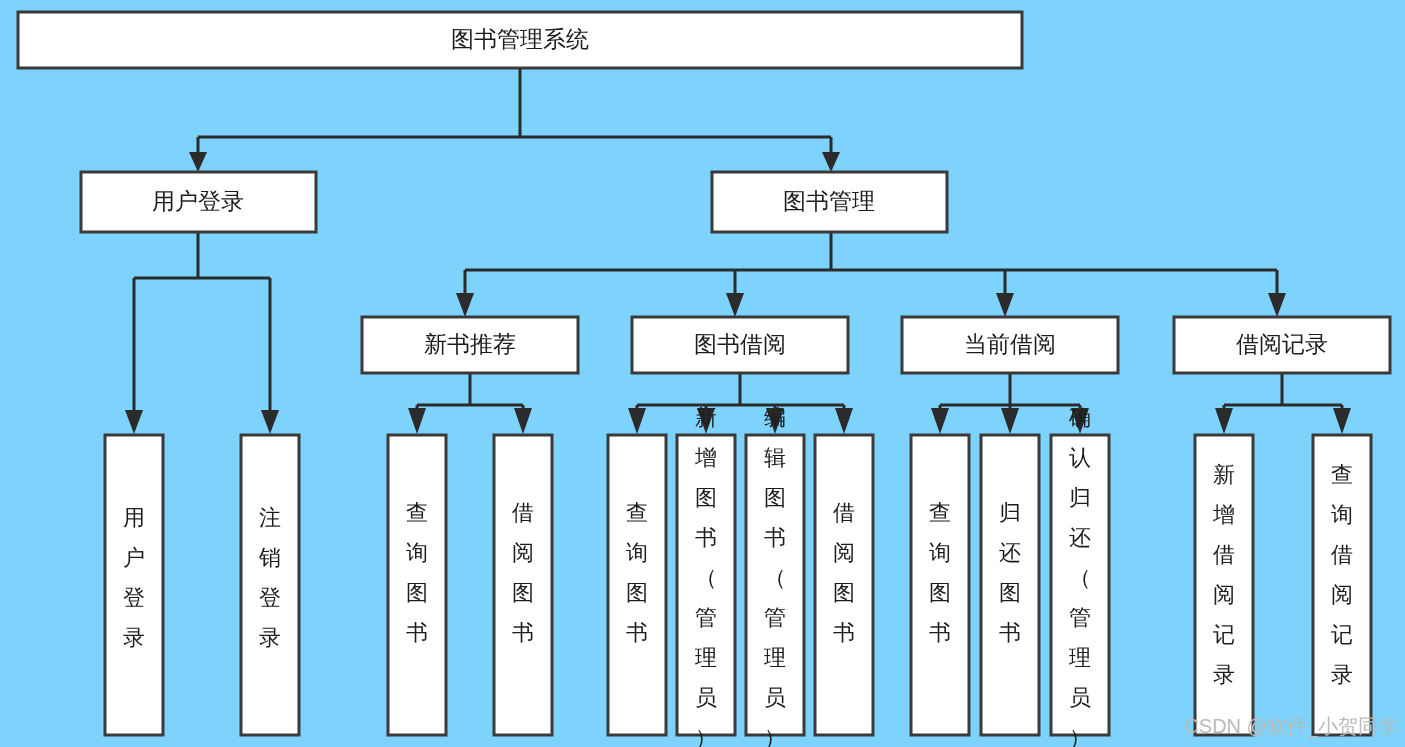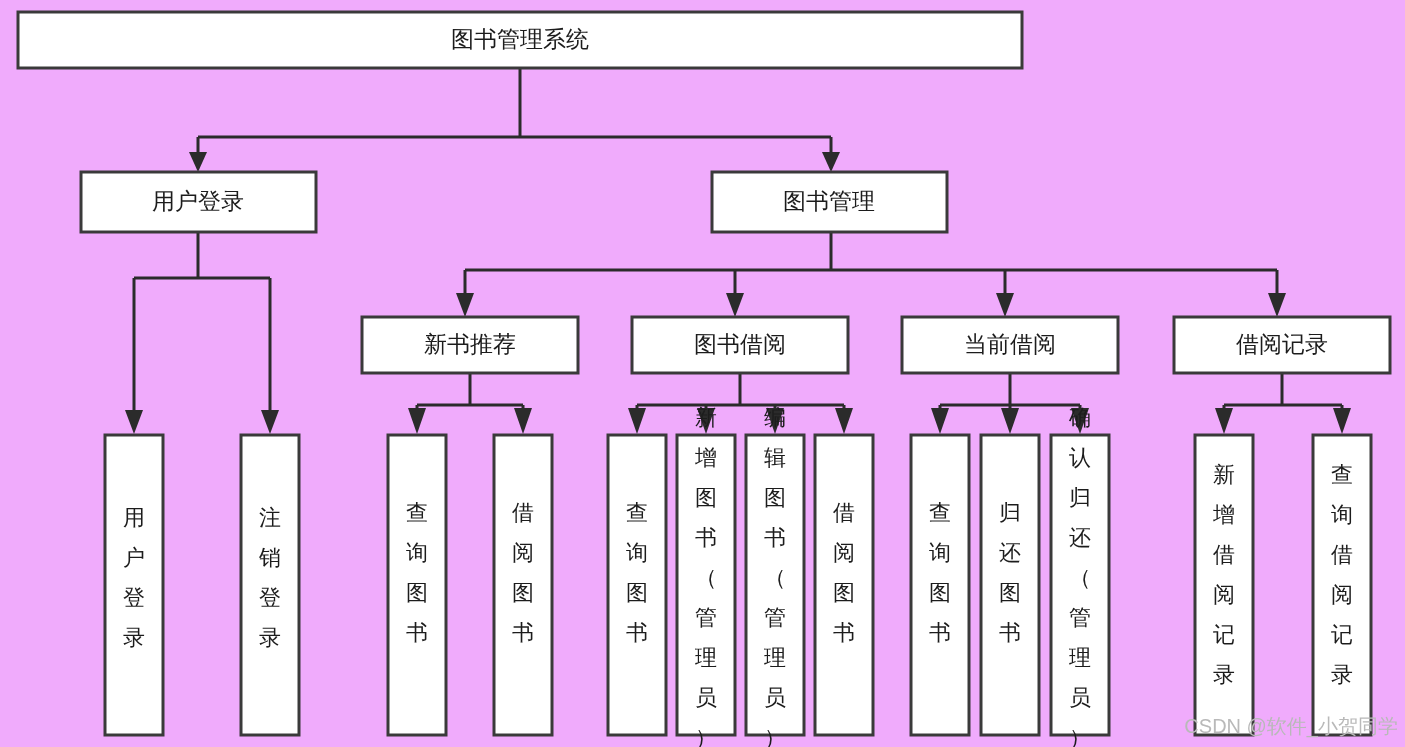--- a/index.html
+++ b/index.html
@@ -8,21 +8,21 @@
     padding: 0;
     background: #ffffff;
   }
   body {
     font-family: "Liberation Sans", "DejaVu Sans", sans-serif;
   }
   #diagram-root {
     position: relative;
     width: 1405px;
     height: 747px;
-    background: #f0abfc;
+    background: #7dd3fc;
     overflow: hidden;
   }
   svg#diagram-canvas {
     position: absolute;
     left: 0;
     top: 0;
     width: 1405px;
     height: 747px;
     display: block;
   }

